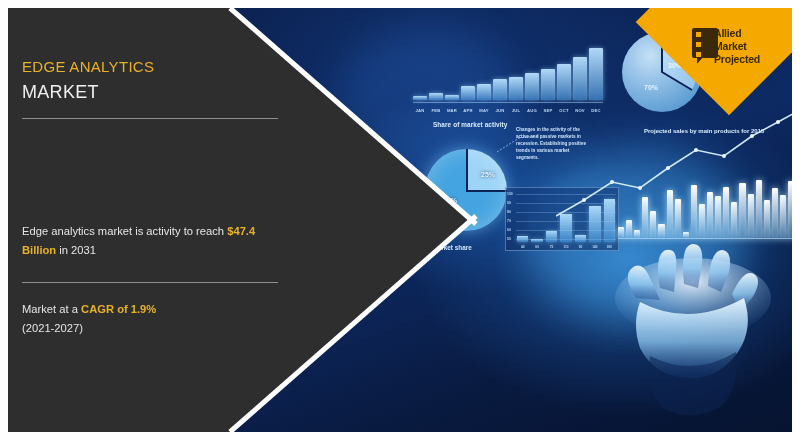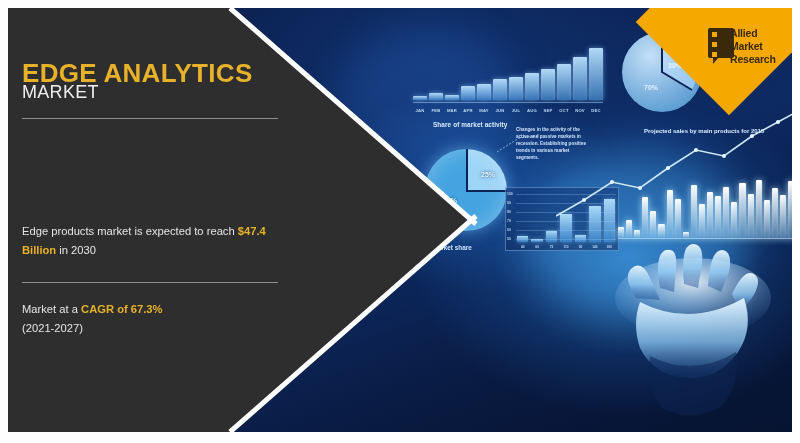--- a/index.html
+++ b/index.html
@@ -78,40 +78,40 @@
     box-shadow:0 0 7px rgba(180,230,255,.85);border-radius:1px 1px 0 0;}
   .spectrumAxis{position:absolute;left:610px;top:230px;width:176px;height:1px;
     background:rgba(200,235,255,.6);box-shadow:0 0 6px rgba(180,230,255,.8);}
 
   
   .hand{position:absolute;left:580px;top:228px;width:210px;height:200px;}
 
   
   .badge{position:absolute;left:655px;top:-52px;width:132px;height:132px;
     background:#f5a800;transform:rotate(45deg);}
-  .logo{position:absolute;left:700px;top:18px;width:78px;height:46px;}
+  .logo{position:absolute;left:684px;top:18px;width:78px;height:46px;}
   .logo .bubble{position:absolute;left:0;top:2px;width:26px;height:30px;background:#3a2a0b;
     border-radius:2px;}
   .logo .tail{position:absolute;left:5px;top:31px;width:0;height:0;
     border-left:6px solid #3a2a0b;border-bottom:7px solid transparent;}
   .logo .sq{position:absolute;background:#f5a800;width:5px;height:5px;}
   .logo .dash{position:absolute;background:#3a2a0b;height:5px;}
   .logo .tx{position:absolute;left:22px;font-weight:bold;color:#3a2a0b;font-size:10.5px;
     letter-spacing:-.2px;line-height:1;}
 
   
   .panel{
     position:absolute;left:8px;top:8px;width:470px;height:424px;
     background:#2e2e2e;
     clip-path:polygon(0 0, 222px 0, 462px 212px, 222px 424px, 0 424px);
   }
   .panelEdge{
     position:absolute;left:8px;top:8px;width:480px;height:424px;pointer-events:none;
   }
-  .h1{position:absolute;left:22px;top:58px;font-size:26px;font-weight:bold;
+  .h1{position:absolute;left:22px;top:58px;font-size:15px;font-weight:normal;
     color:#e8b12a;letter-spacing:.3px;}
   .h2{position:absolute;left:22px;top:82px;font-size:18px;color:#efefef;letter-spacing:.3px;}
   .rule{position:absolute;background:#8e8e8e;height:1px;}
   .rule1{left:22px;top:118px;width:256px;}
   .rule2{left:22px;top:282px;width:256px;}
   .sub{position:absolute;left:22px;top:132px;width:258px;font-size:9.3px;font-weight:bold;
     color:#f0f0f0;line-height:1.65;letter-spacing:.15px;}
   .stat1{position:absolute;left:22px;top:222px;width:262px;font-size:11.2px;color:#e6e6e6;
     line-height:1.72;}
   .stat2{position:absolute;left:22px;top:300px;width:262px;font-size:11.2px;color:#e6e6e6;
@@ -294,38 +294,38 @@
     <div class="logo">
       <div class="bubble"></div>
       <div class="tail"></div>
       <div class="sq" style="left:4px;top:6px;"></div>
       <div class="sq" style="left:4px;top:16px;"></div>
       <div class="sq" style="left:4px;top:26px;"></div>
       <div class="dash" style="left:11px;top:16px;width:11px;"></div>
       <div class="dash" style="left:11px;top:26px;width:11px;"></div>
       <div class="tx" style="top:2px;">Allied</div>
       <div class="tx" style="top:15px;">Market</div>
-      <div class="tx" style="top:28px;">Research</div>
+      <div class="tx" style="top:28px;">Projected</div>
     </div>
   </div>
 
   <div class="panel"></div>
   <svg class="panelEdge" viewBox="0 0 480 424">
     <path d="M222 0 L468 216" stroke="#ffffff" stroke-width="5" fill="none"></path>
     <path d="M468 208 L222 424" stroke="#ffffff" stroke-width="5" fill="none"></path>
   </svg>
 
   <div class="h1">EDGE ANALYTICS</div>
   <div class="h2">MARKET</div>
   <div class="rule rule1"></div>
 
   <div class="stat1">
-    <span>Edge products market is expected to reach </span><span class="gold">$47.4 Billion</span><span> in 2030</span>
+    <span>Edge analytics market is activity to reach </span><span class="gold">$47.4 Billion</span><span> in 2031</span>
   </div>
 
   <div class="rule rule2"></div>
 
   <div class="stat2">
-    <span>Market at a </span><span class="gold">CAGR of 67.3%</span><br>
+    <span>Market at a </span><span class="gold">CAGR of 1.9%</span><br>
     <span>(2021-2027)</span>
   </div>
 
 </div>
 
 </body></html>

